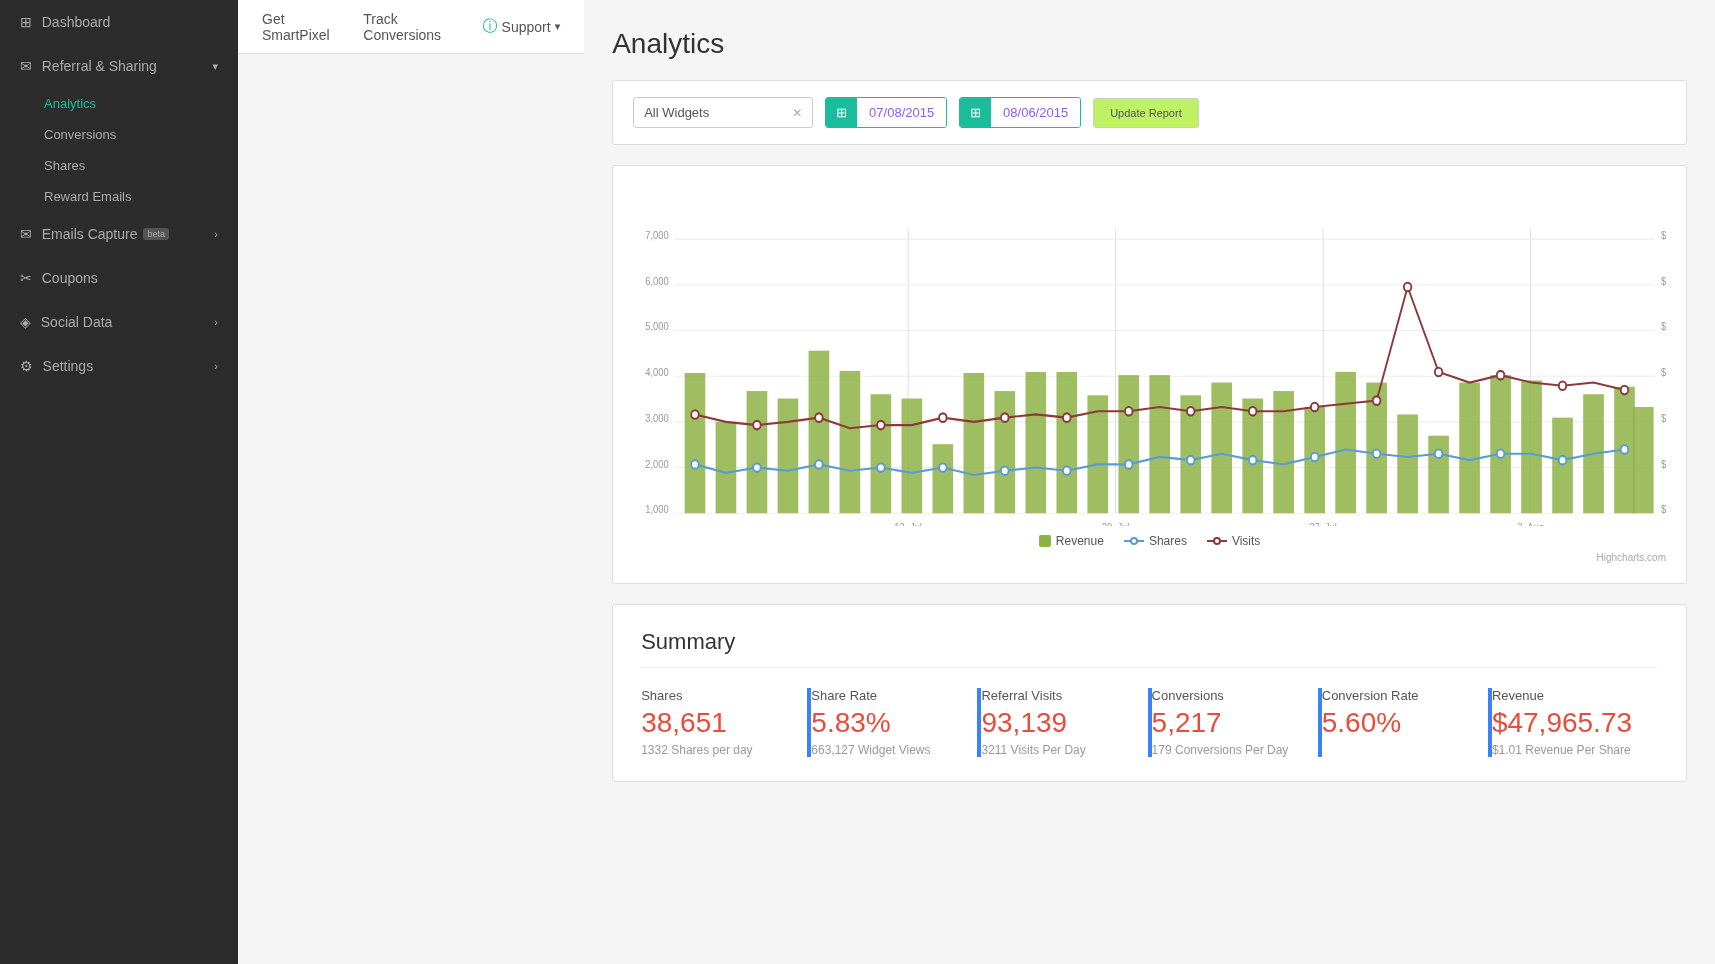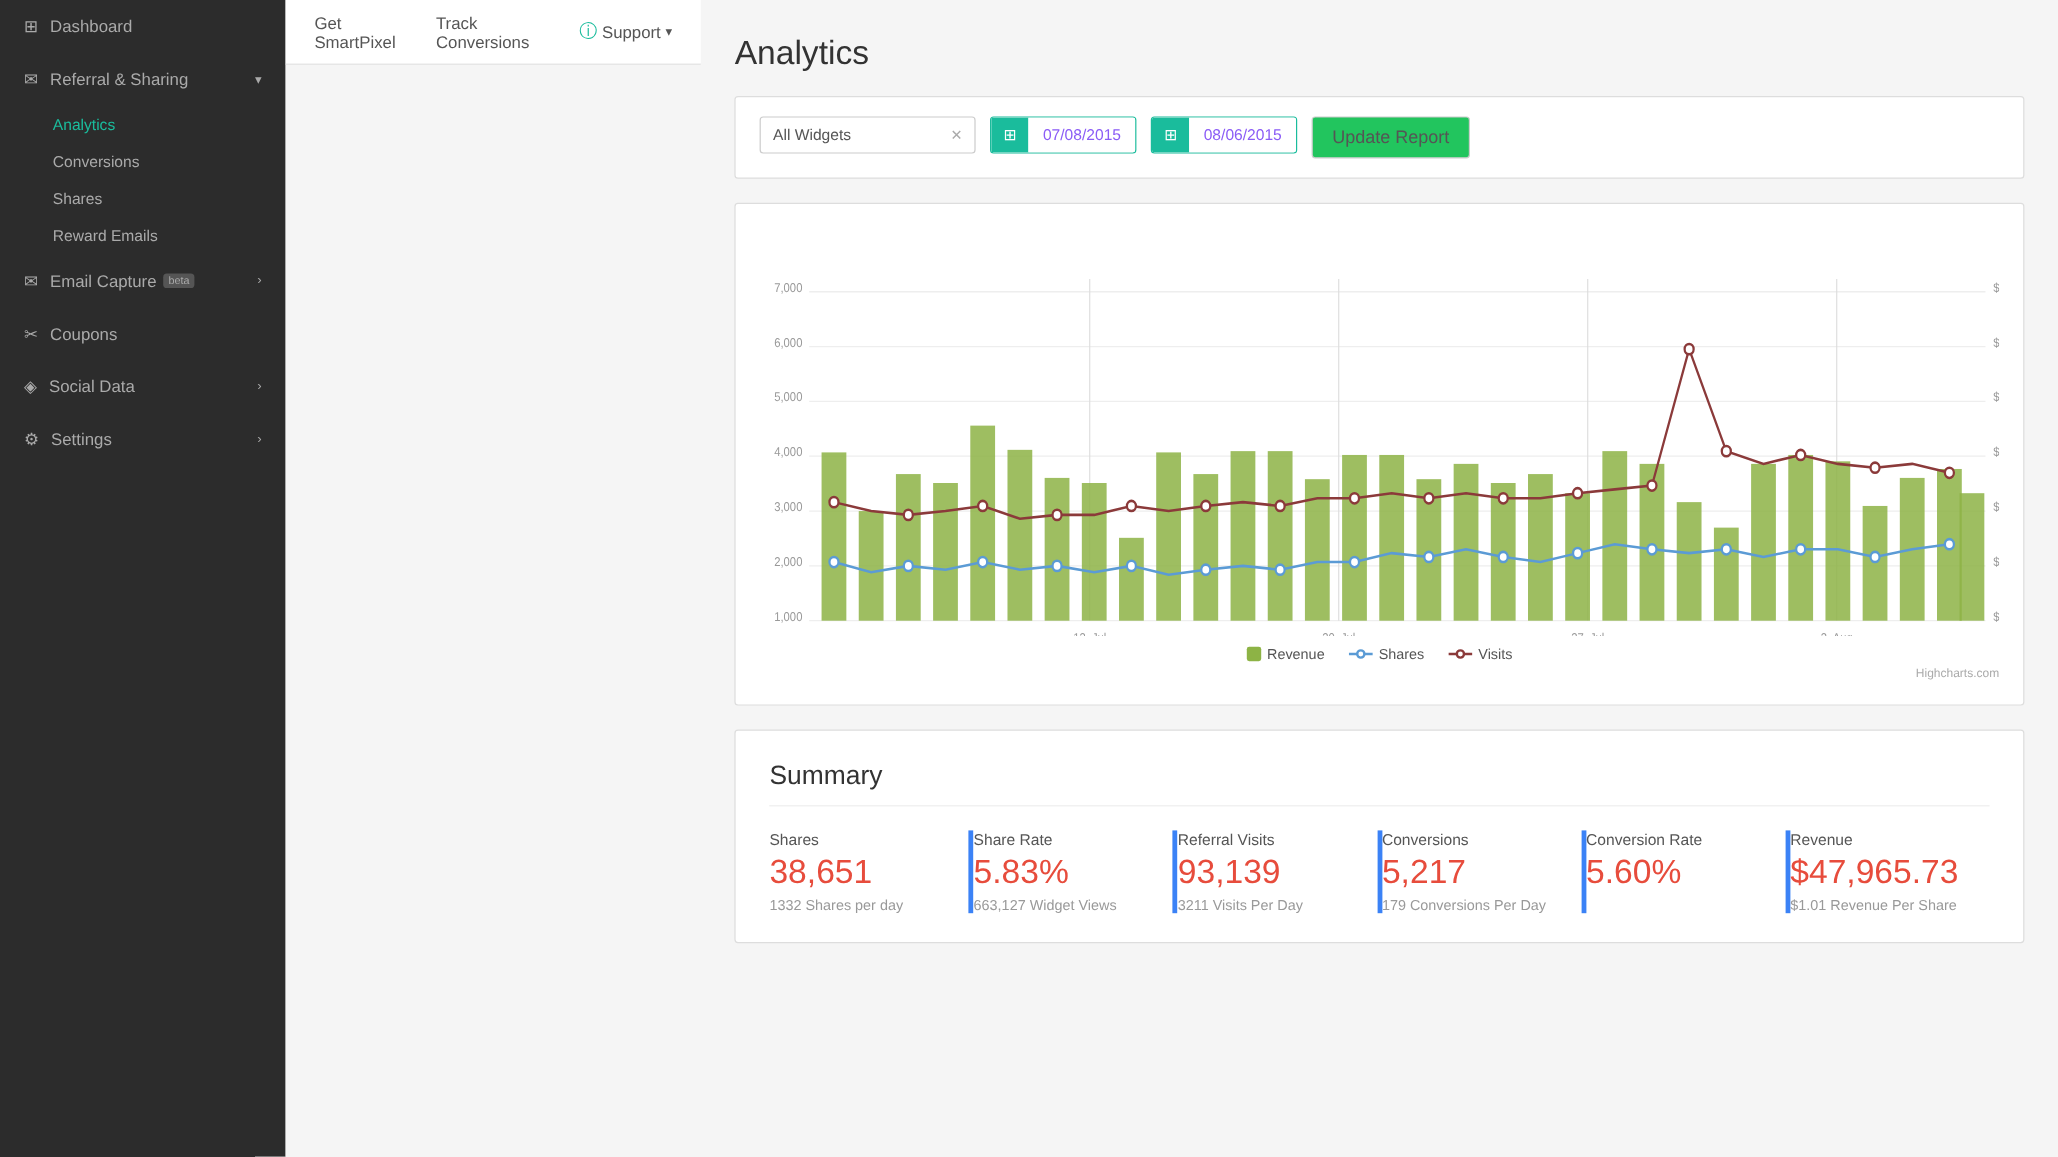--- a/index.html
+++ b/index.html
@@ -87,21 +87,21 @@
     .content { padding: 28px 28px; }
     .page-title { font-size: 28px; font-weight: 300; color: #333; margin-bottom: 20px; }
 
     
     .filter-bar {
       background: #fff;
       border: 1px solid #ddd;
       border-radius: 3px;
       padding: 16px 20px;
       display: flex;
-      align-items: flex-start;
+      align-items: flex-end;
       gap: 12px;
       margin-bottom: 20px;
     }
     .widget-select {
       display: flex;
       align-items: center;
       border: 1px solid #ccc;
       border-radius: 3px;
       padding: 7px 10px;
       background: #fff;
@@ -124,25 +124,25 @@
       color: #fff;
       padding: 7px 10px;
       font-size: 13px;
     }
     .date-input .date-val {
       padding: 7px 12px;
       color: #8b5cf6;
       background: #fff;
     }
     .btn-update {
-      background: #22c55e;
+      background: #bef264;
       border: 1px solid #ccc;
       border-radius: 3px;
       padding: 8px 16px;
-      font-size: 15px;
+      font-size: 11px;
       color: #555;
       cursor: pointer;
     }
 
     
     .chart-card {
       background: #fff;
       border: 1px solid #ddd;
       border-radius: 3px;
       padding: 20px;
@@ -204,21 +204,21 @@
     </a>
     <a class="nav-sub-item">
       <span>Shares</span>
     </a>
     <a class="nav-sub-item">
       <span>Reward Emails</span>
     </a>
 
     <div class="nav-item">
       <span class="nav-icon">✉</span>
-      <span>Email Capture</span>
+      <span>Emails Capture</span>
       <span class="badge-beta">beta</span>
       <span class="nav-arrow">›</span>
     </div>
 
     <div class="nav-item">
       <span class="nav-icon">✂</span>
       <span>Coupons</span>
     </div>
 
     <div class="nav-item">

